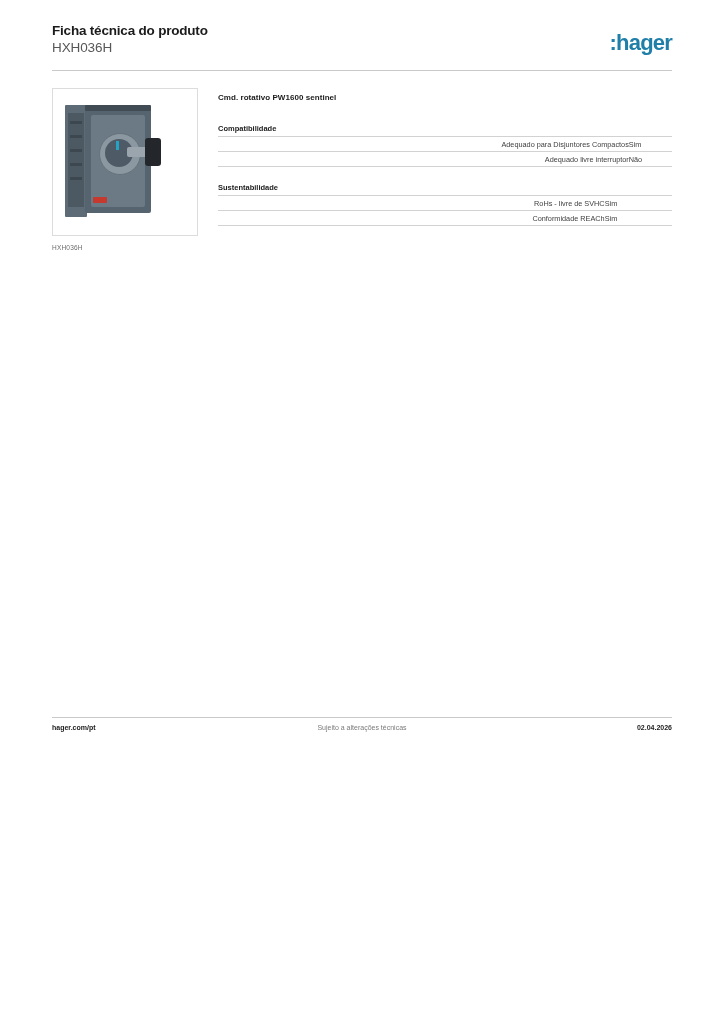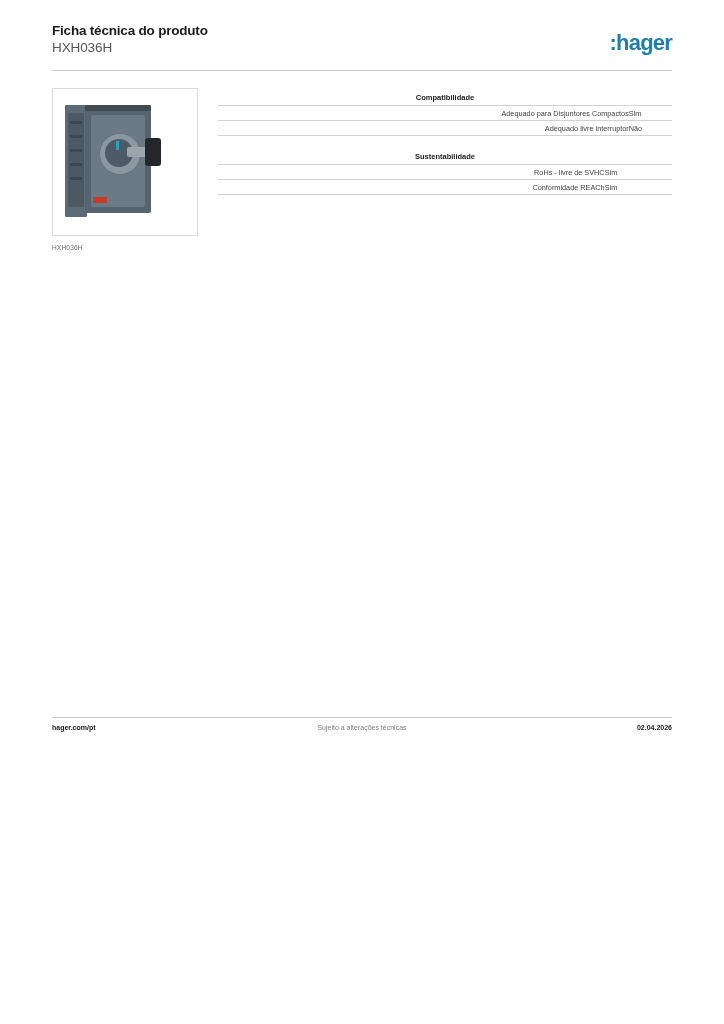--- a/index.html
+++ b/index.html
@@ -201,21 +201,20 @@
     font-size: 8px;
     font-weight: bold;
     color: #1b1b1b;
     margin: 0 0 13px 0;
   }
   .group-title {
     font-size: 7.5px;
     font-weight: bold;
     color: #1b1b1b;
     margin: 0 0 3px 0;
-    text-align: center;
   }
   table.spec {
     width: 100%;
     border-collapse: collapse;
     margin-bottom: 16px;
   }
   table.spec td {
     font-size: 7.3px;
     color: #3e3e3e;
     padding: 2.5px 0 2.5px 0;
@@ -301,20 +300,21 @@
       <div class="dev-dial"></div>
       <div class="dev-dial-mark"></div>
       <div class="dev-knob-shaft"></div>
       <div class="dev-knob"></div>
       <div class="dev-red"></div>
     </div>
   </div>
   <div class="img-caption">HXH036H</div>
 
   <div class="content">
+    <div class="prod-name">Cmd. rotativo PW1600 sentinel</div>
 
     <div class="group-block">
       <div class="group-title">Compatibilidade</div>
       <table class="spec">
         <tbody>
           <tr>
             <td>Adequado para Disjuntores Compactos</td>
             <td class="val">Sim</td>
           </tr>
           <tr>

